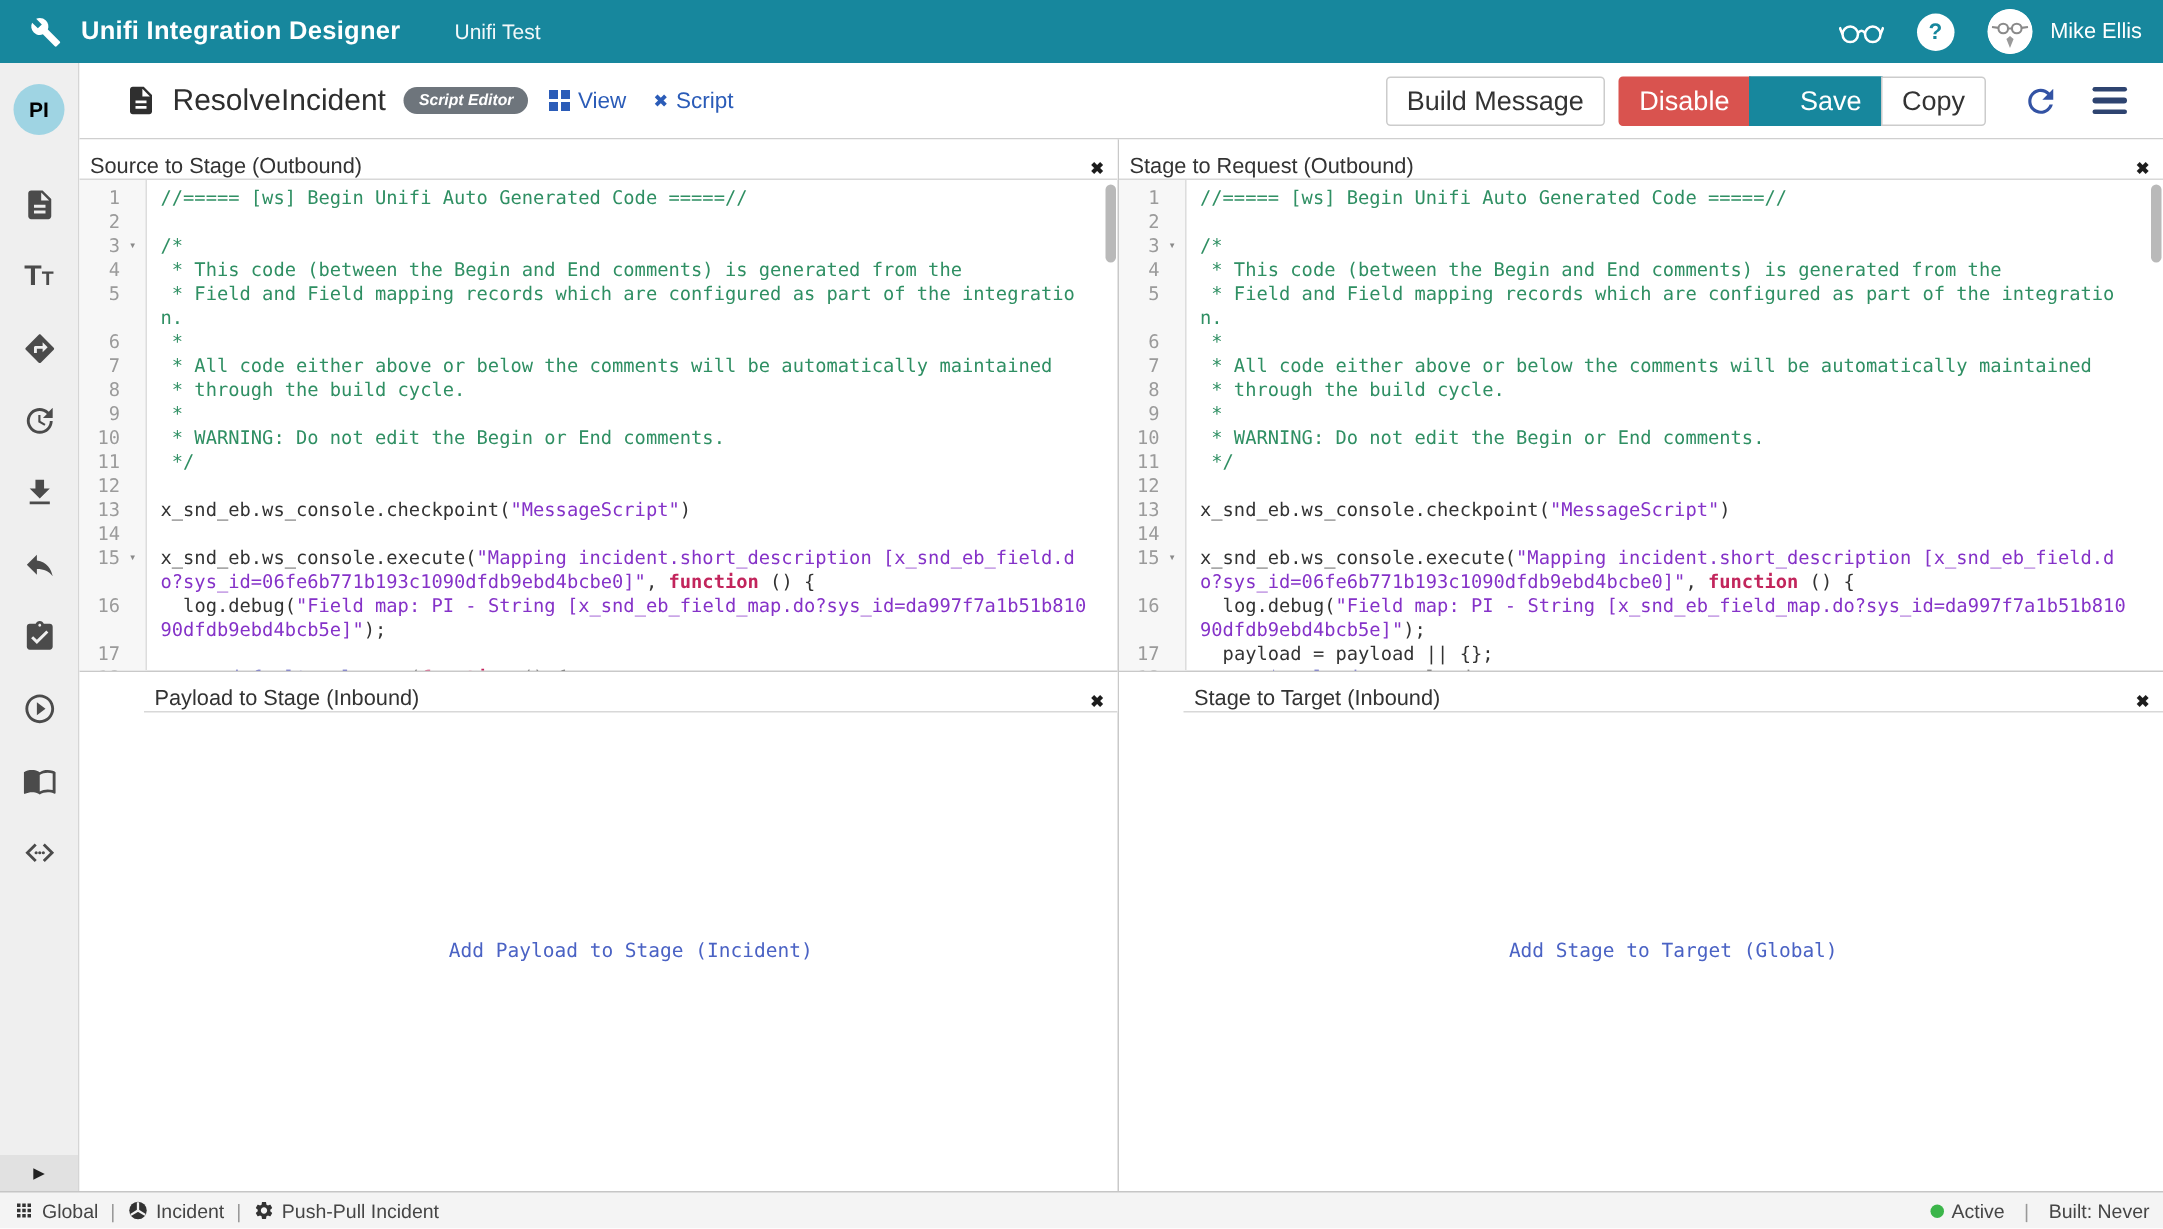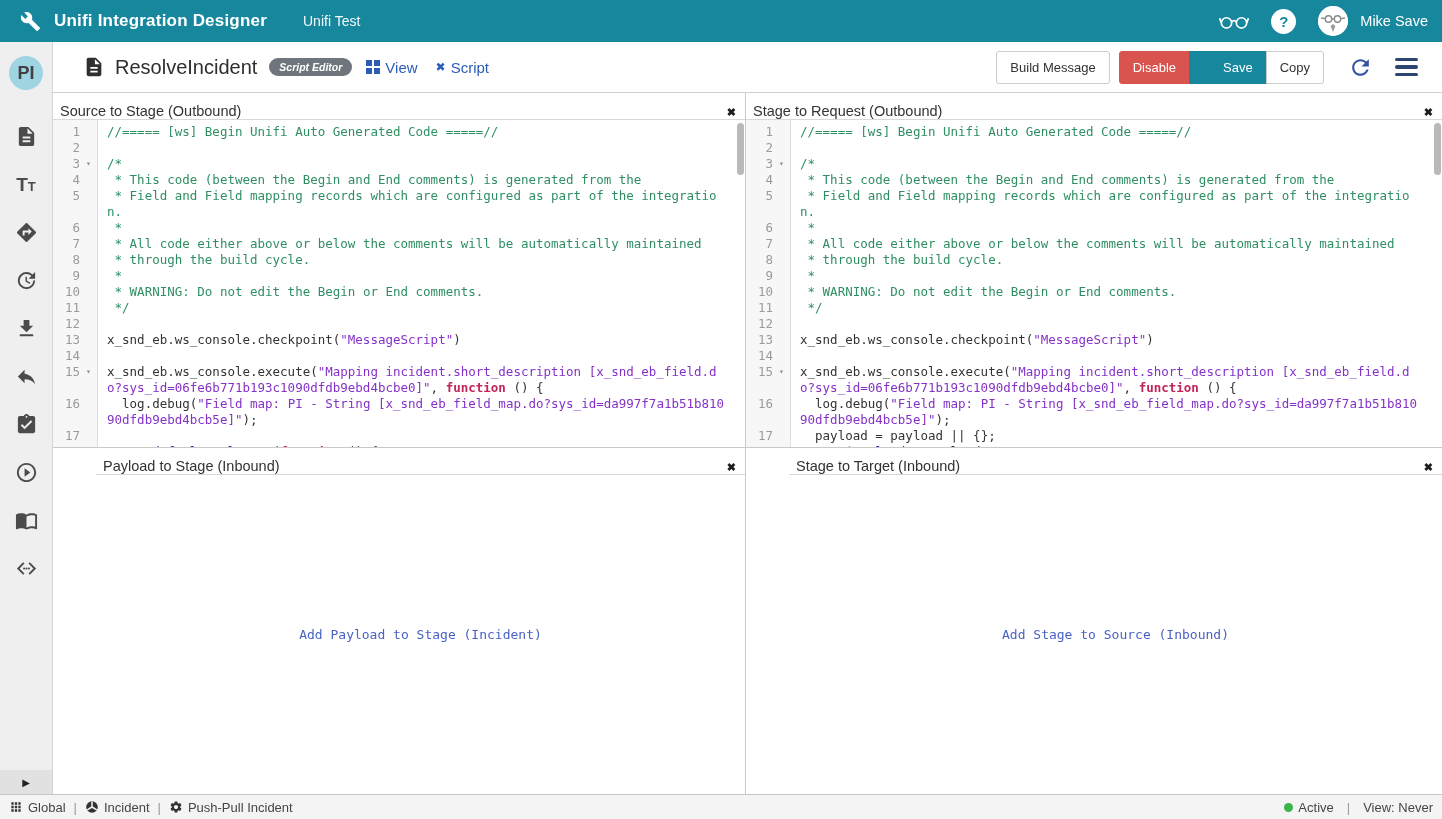--- a/index.html
+++ b/index.html
@@ -16,42 +16,42 @@
   .tb-sub { font-size:14px; margin-left:36px; opacity:.95; cursor:pointer; }
   .tb-right { margin-left:auto; display:flex; align-items:center; gap:22px; }
   .tb-glasses { width:30px; height:20px; cursor:pointer; }
   .tb-help { width:25px; height:25px; border-radius:50%; background:#fff; color:#17879d;
     font-weight:bold; font-size:15px; display:flex; align-items:center; justify-content:center; cursor:pointer; }
   .tb-avatar { width:30px; height:30px; border-radius:50%; background:#fff; overflow:hidden; cursor:pointer; }
   .tb-user { font-size:14.5px; cursor:pointer; margin-left:-10px; }
   
   .sidebar { position:absolute; left:0; top:42px; bottom:25px; width:53px;
     background:#efefef; border-right:1px solid #d5d5d5; display:flex; flex-direction:column; align-items:center; }
-  .sb-avatar { width:34px; height:34px; border-radius:50%; background:#9fd4e3; color:#404040;
-    font-weight:bold; font-size:18px; display:flex; align-items:center; justify-content:center;
+  .sb-avatar { width:34px; height:34px; border-radius:50%; background:#9fd4e3; color:#000000;
+    font-weight:bold; font-size:14px; display:flex; align-items:center; justify-content:center;
     margin-top:14px; cursor:pointer; flex:none; }
   .sb-icons { display:flex; flex-direction:column; gap:25px; margin-top:35px; align-items:center; }
   .sb-icons svg { width:23px; height:23px; fill:#4b4b4b; cursor:pointer; display:block; }
   .sb-tt { font-family:"Liberation Sans",sans-serif; font-weight:bold; color:#4b4b4b; cursor:pointer;
     font-size:19px; line-height:23px; height:23px; }
   .sb-tt .small { font-size:13px; }
   .sb-expand { position:absolute; left:0; right:0; bottom:0; height:24px; background:#e1e1e1;
     display:flex; align-items:center; justify-content:center; cursor:pointer; color:#222; font-size:10px; }
   
   .main { position:absolute; left:53px; top:42px; right:0; bottom:25px; background:#fff; }
   .main-header { height:50px; display:flex; align-items:center; padding:0 16px 0 30px; }
   .mh-doc { width:22px; height:22px; fill:#2f2f2f; flex:none; }
   .mh-title { font-size:20px; color:#2e2e2e; font-weight:normal; margin:0 12px 0 10px; }
   .mh-badge { background:#6e757c; color:#fff; font-size:10.5px; font-weight:bold; font-style:italic;
     border-radius:9px; padding:3px 10px; margin-right:14px; }
   .mh-link { display:flex; align-items:center; gap:5px; color:#2b5cb8; font-size:15px;
     cursor:pointer; margin-right:18px; }
   .mh-link svg { width:14px; height:14px; fill:#2b5cb8; }
   .mh-right { margin-left:auto; display:flex; align-items:center; }
-  .btn { height:33px; padding:0 13px; font-size:13px; border:1px solid #ccc; background:#fff;
+  .btn { height:33px; padding:0 13px; font-size:18px; border:1px solid #ccc; background:#fff;
     color:#333; border-radius:3px; cursor:pointer; font-family:inherit; }
   .btn-group { display:flex; margin-left:9px; }
   .btn-group .btn { border-radius:0; margin-left:-1px; }
   .btn-group .btn:first-child { border-radius:3px 0 0 3px; margin-left:0; }
   .btn-group .btn:last-child { border-radius:0 3px 3px 0; }
   .btn-danger { background:#d9534f; border-color:#d9534f; color:#fff; }
   .btn-primary { background:#17879d; border-color:#17879d; color:#fff;padding-left:33px; }
   .mh-refresh { width:25px; height:25px; fill:#3353a4; margin:0 22px 0 24px; cursor:pointer; }
   .mh-burger { display:flex; flex-direction:column; gap:4px; cursor:pointer; margin-right:8px; }
   .mh-burger span { display:block; width:23px; height:3.5px; background:#2e4470; border-radius:2px; }
@@ -121,21 +121,21 @@
         <g fill="none" stroke="#8a8a8a" stroke-width="1.4">
           <circle cx="10.5" cy="13" r="3.2"></circle>
             <circle cx="19.5" cy="13" r="3.2"></circle>
           <path d="M13.7 13 h2.6"></path>
             <path d="M3 12 l4.4 .6"></path>
             <path d="M27 12 l-4.4 .6"></path>
         </g>
         <path d="M15 18 l-2.4 2 2.4 6 2.4-6 z" fill="#9a9a9a"></path>
       </svg>
     </div>
-    <span class="tb-user">Mike Save</span>
+    <span class="tb-user">Mike Ellis</span>
   </div>
 </header>
 
 <nav class="sidebar">
   <div class="sb-avatar">PI</div>
   <div class="sb-icons">
     <svg viewBox="0 0 24 24">
       <path d="M14 2H6c-1.1 0-2 .9-2 2v16c0 1.1.9 2 2 2h12c1.1 0 2-.9 2-2V8l-6-6zm2 16H8v-2h8v2zm0-4H8v-2h8v2zm-3-5V3.5L18.5 9H13z"></path>
     </svg>
     <div class="sb-tt"><span>T</span><span class="small">T</span></div>
@@ -427,21 +427,21 @@
             </div>
           <div class="scroll-thumb"></div>
         </div>
       </section>
       <section class="panel panel-bottom">
         <div class="panel-head">
           <span>Stage to Target (Inbound)</span>
           <span class="panel-x">✖</span>
         </div>
         <div class="empty-body">
-          <span class="add-link">Add Stage to Source (Inbound)</span>
+          <span class="add-link">Add Stage to Target (Global)</span>
         </div>
       </section>
     </div>
   </div>
 </div>
 
 <footer class="statusbar">
   <span class="st-item">
     <svg viewBox="0 0 24 24">
       <path d="M4 8h4V4H4v4zm6 12h4v-4h-4v4zm-6 0h4v-4H4v4zm0-6h4v-4H4v4zm6 0h4v-4h-4v4zm6-10v4h4V4h-4zm-6 4h4V4h-4v4zm6 6h4v-4h-4v4zm0 6h4v-4h-4v4z"></path>
@@ -464,15 +464,15 @@
   <span class="st-item">
     <svg viewBox="0 0 24 24">
       <path d="M19.14 12.94c.04-.3.06-.61.06-.94 0-.32-.02-.64-.07-.94l2.03-1.58c.18-.14.23-.41.12-.61l-1.92-3.32c-.12-.22-.37-.29-.59-.22l-2.39.96c-.5-.38-1.03-.7-1.62-.94l-.36-2.54c-.04-.24-.24-.41-.48-.41h-3.84c-.24 0-.43.17-.47.41l-.36 2.54c-.59.24-1.13.57-1.62.94l-2.39-.96c-.22-.08-.47 0-.59.22L2.74 8.87c-.12.21-.08.47.12.61l2.03 1.58c-.05.3-.09.63-.09.94s.02.64.07.94l-2.03 1.58c-.18.14-.23.41-.12.61l1.92 3.32c.12.22.37.29.59.22l2.39-.96c.5.38 1.03.7 1.62.94l.36 2.54c.05.24.24.41.48.41h3.84c.24 0 .44-.17.47-.41l.36-2.54c.59-.24 1.13-.56 1.62-.94l2.39.96c.22.08.47 0 .59-.22l1.92-3.32c.12-.22.07-.47-.12-.61l-2.01-1.58zM12 15.6c-1.98 0-3.6-1.62-3.6-3.6s1.62-3.6 3.6-3.6 3.6 1.62 3.6 3.6-1.62 3.6-3.6 3.6z"></path>
     </svg>
     <span>Push-Pull Incident</span>
   </span>
   <span class="st-right">
     <span class="st-dot"></span>
     <span>Active</span>
     <span class="st-sep">|</span>
-    <span>View: Never</span>
+    <span>Built: Never</span>
   </span>
 </footer>
 
 </body></html>

